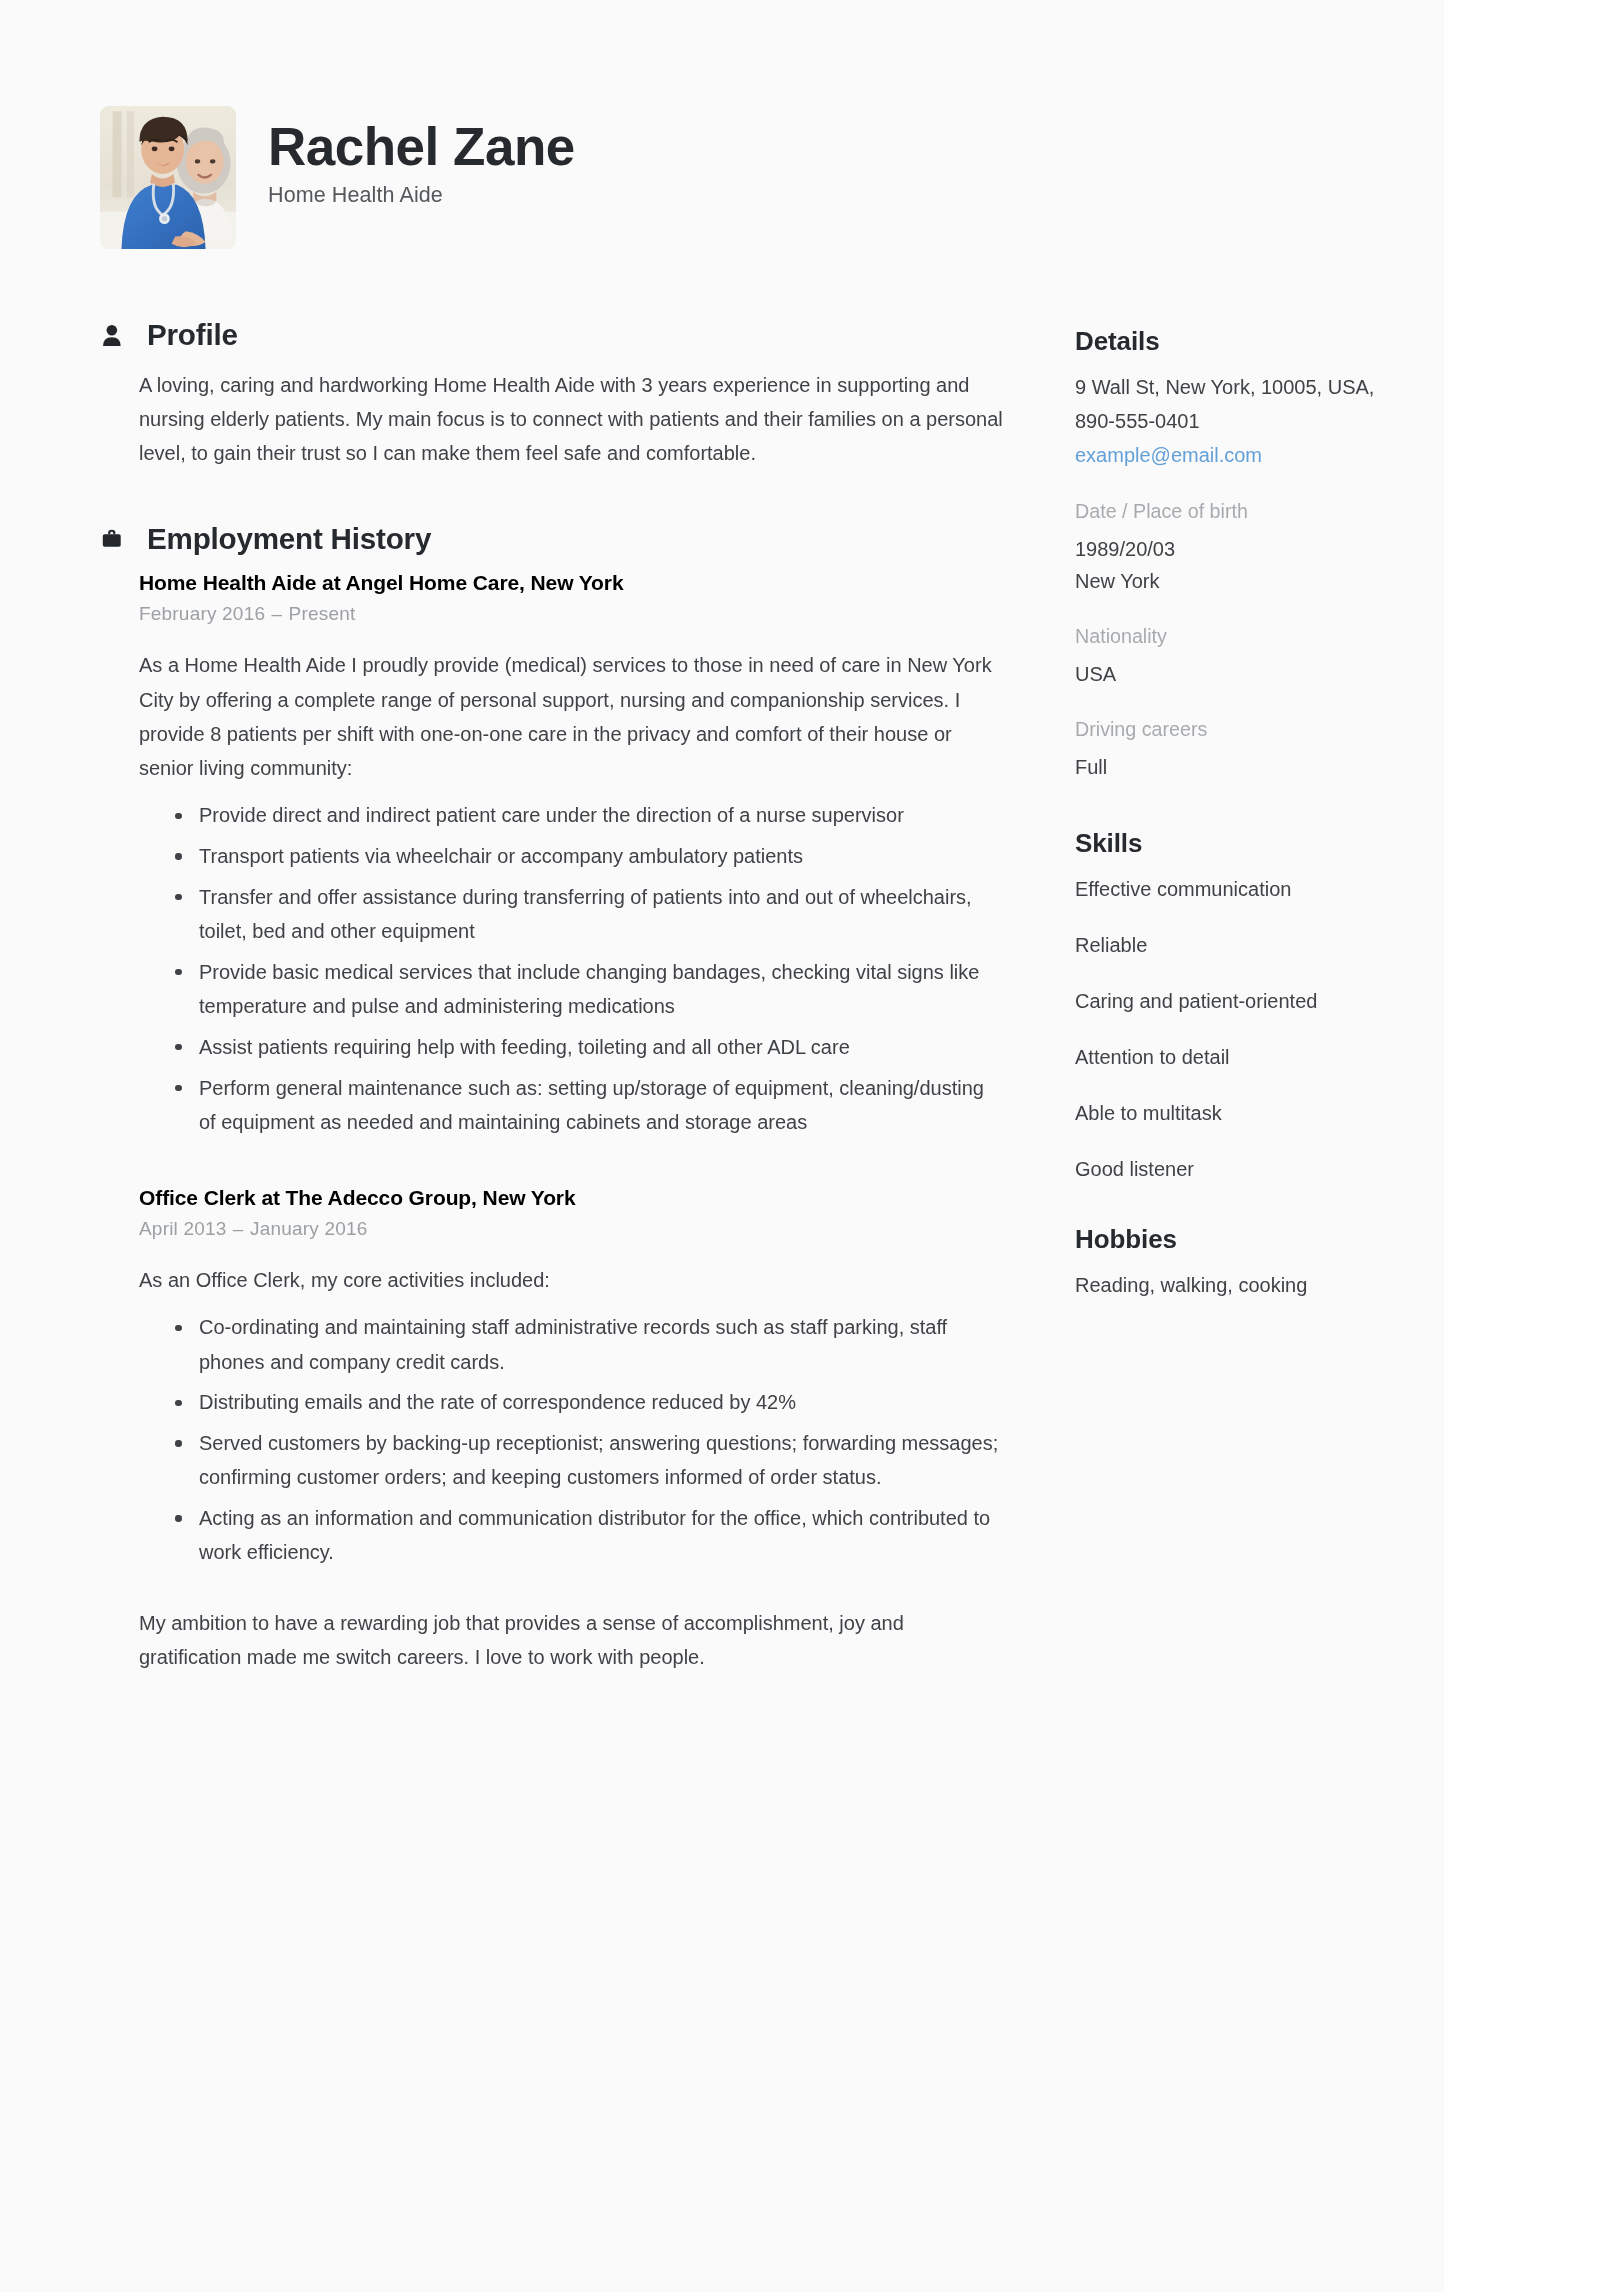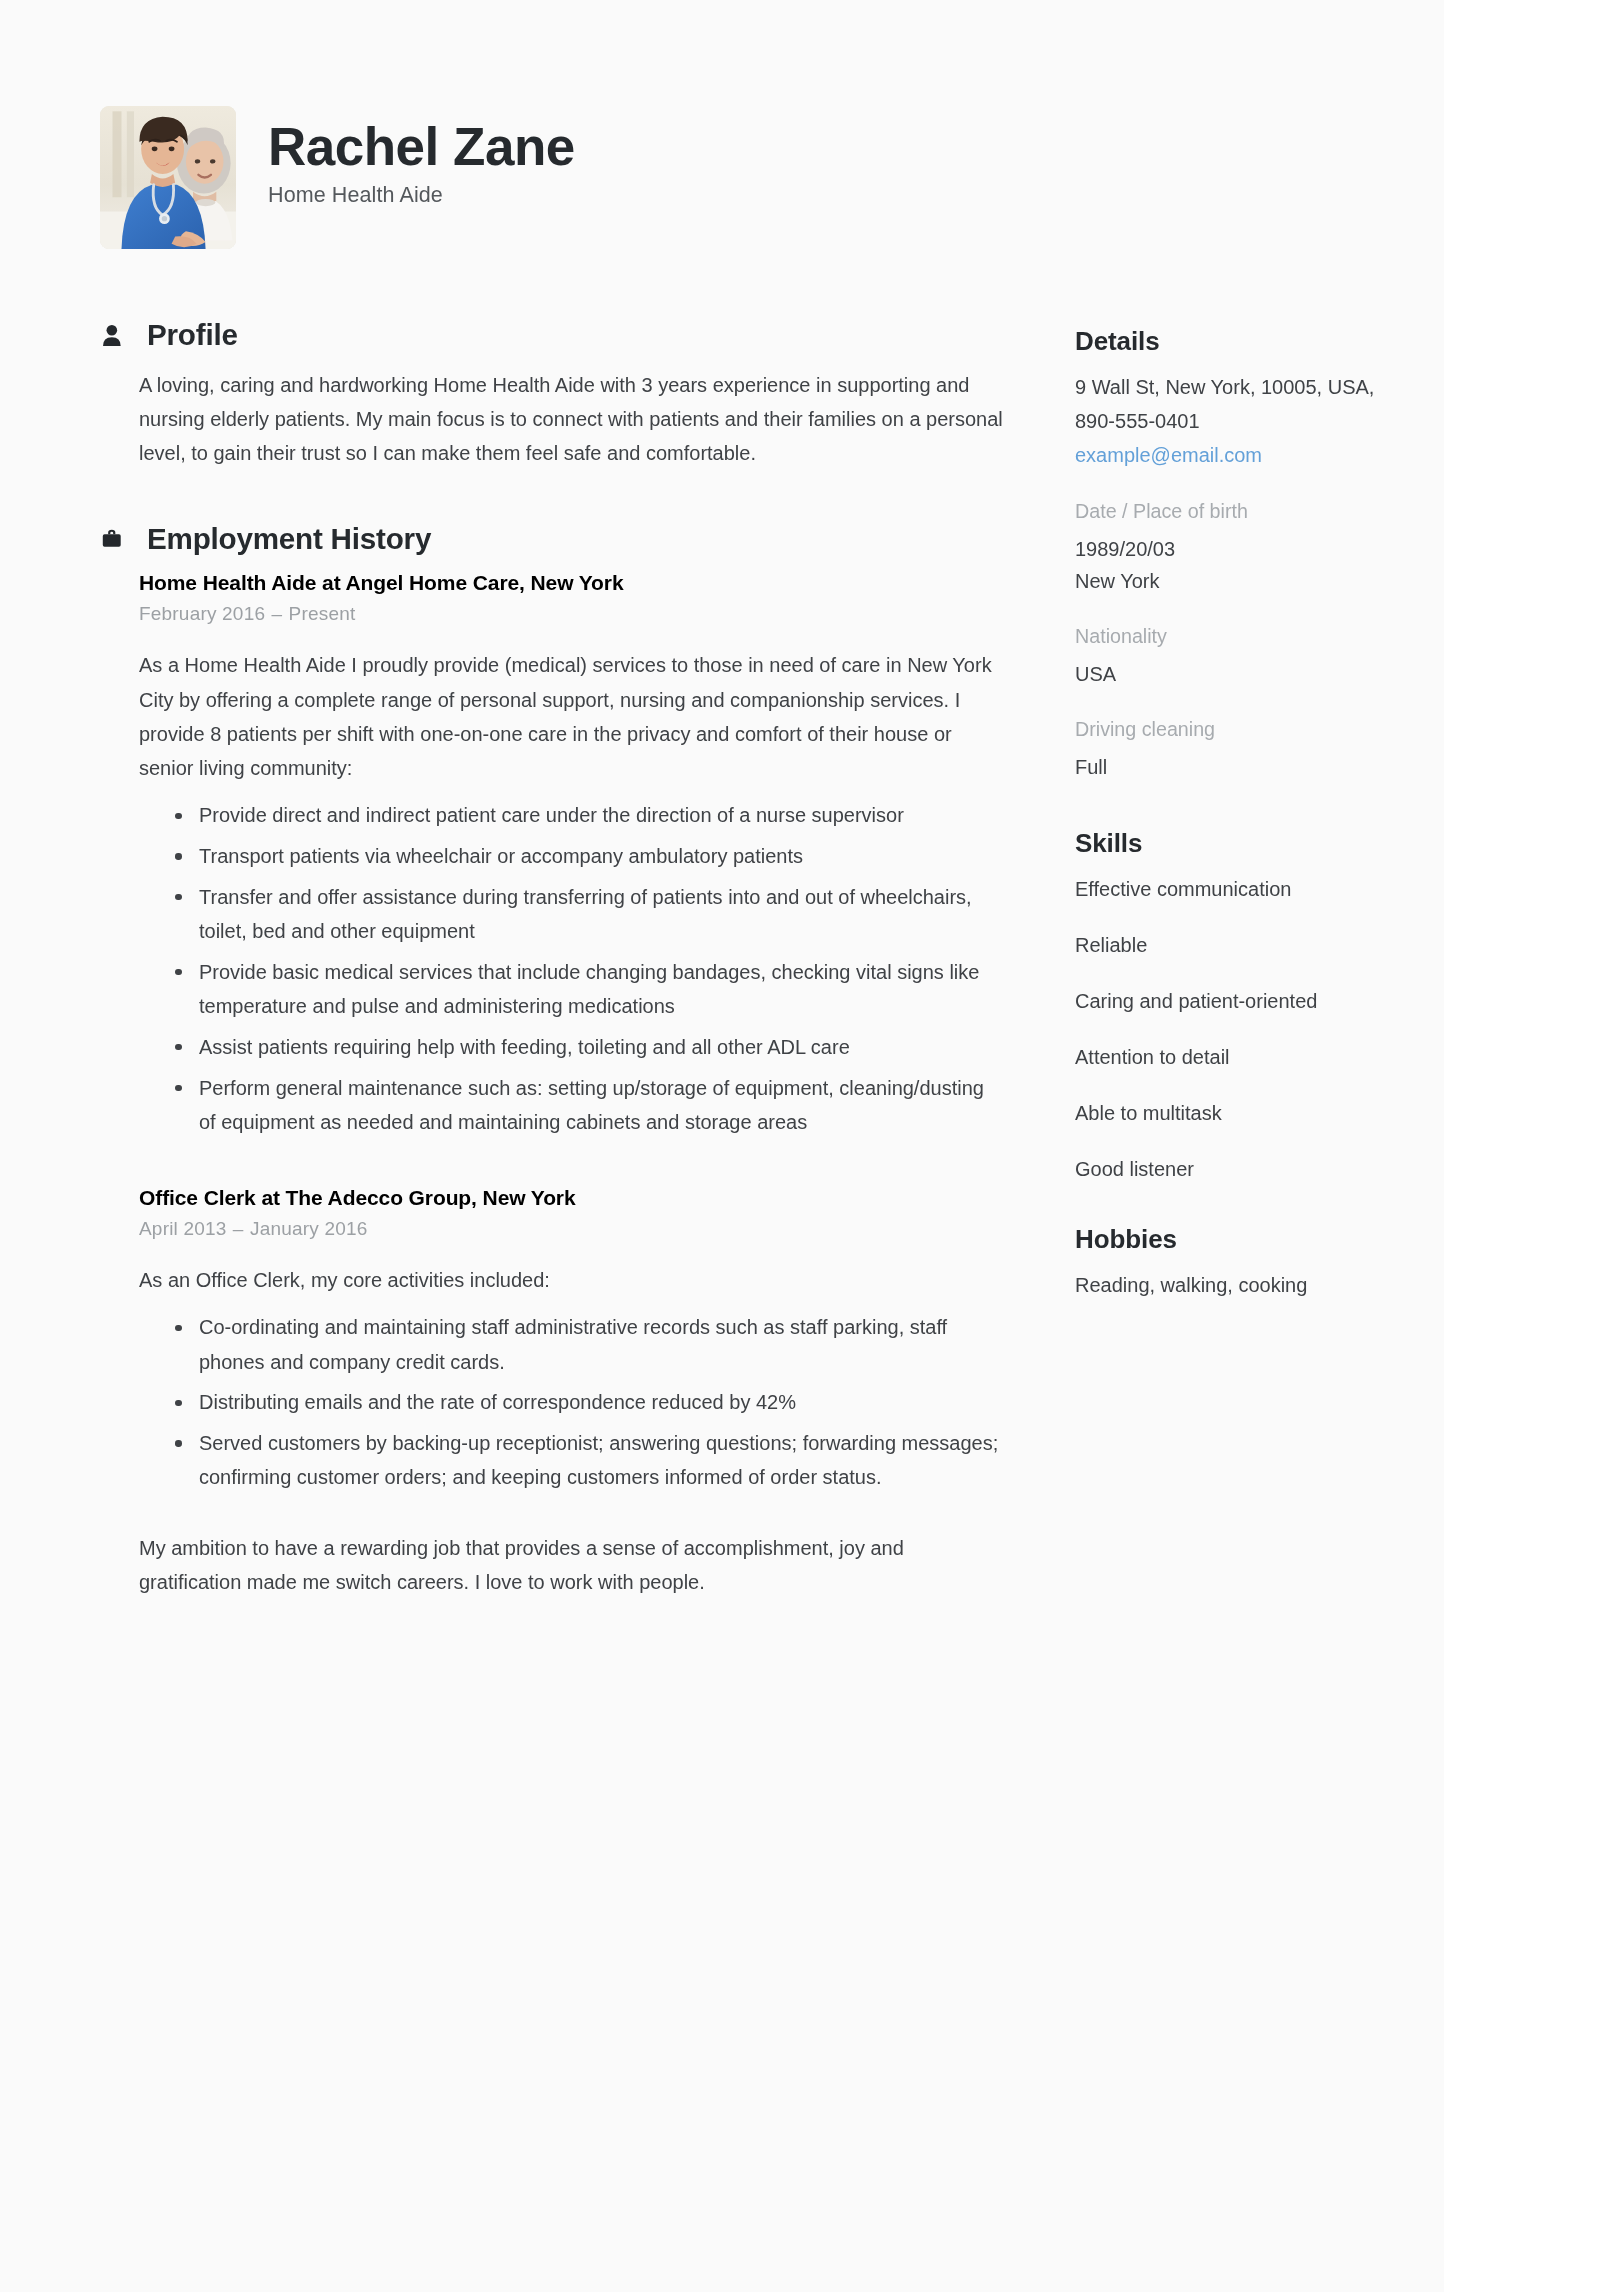--- a/index.html
+++ b/index.html
@@ -298,20 +298,21 @@
           <div class="job-block" style="margin-top:47px;">
             <p class="job-heading">Office Clerk at The Adecco Group, New York</p>
             <p class="job-dates">
               <span>April 2013</span><span class="dash">–</span><span>January 2016</span>
             </p>
             <p class="para">As an Office Clerk, my core activities included:</p>
             <ul class="bullets">
               <li>Co-ordinating and maintaining staff administrative records such as staff parking, staff phones and company credit cards.</li>
               <li>Distributing emails and the rate of correspondence reduced by 42%</li>
               <li>Served customers by backing-up receptionist; answering questions; forwarding messages; confirming customer orders; and keeping customers informed of order status.</li>
+              <li>Acting as an information and communication distributor for the office, which contributed to work efficiency.</li>
             </ul>
           </div>
 
           <p class="para closing">My ambition to have a rewarding job that provides a sense of accomplishment, joy and gratification made me switch careers. I love to work with people.</p>
         </div>
       </div>
     </div>
 
     <div class="col-side">
 
@@ -321,21 +322,21 @@
         <p class="side-line">890-555-0401</p>
         <a class="side-link" href="#">example@email.com</a>
 
         <p class="side-label">Date / Place of birth</p>
         <p class="side-value">1989/20/03</p>
         <p class="side-value">New York</p>
 
         <p class="side-label">Nationality</p>
         <p class="side-value">USA</p>
 
-        <p class="side-label">Driving cleaning</p>
+        <p class="side-label">Driving careers</p>
         <p class="side-value">Full</p>
       </div>
 
       <div class="skills-block">
         <p class="side-title">Skills</p>
         <p class="skill-item">Effective communication</p>
         <p class="skill-item">Reliable</p>
         <p class="skill-item">Caring and patient-oriented</p>
         <p class="skill-item">Attention to detail</p>
         <p class="skill-item">Able to multitask</p>

